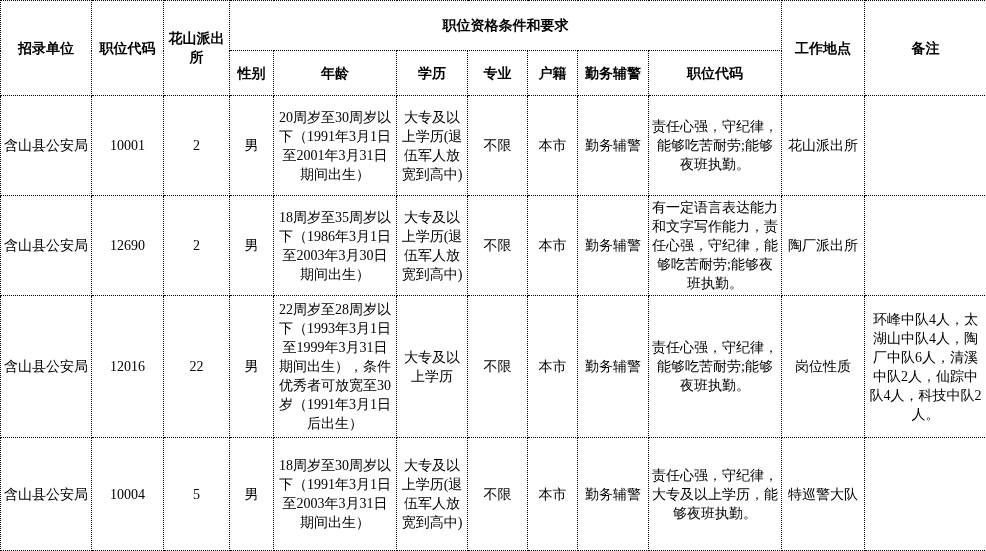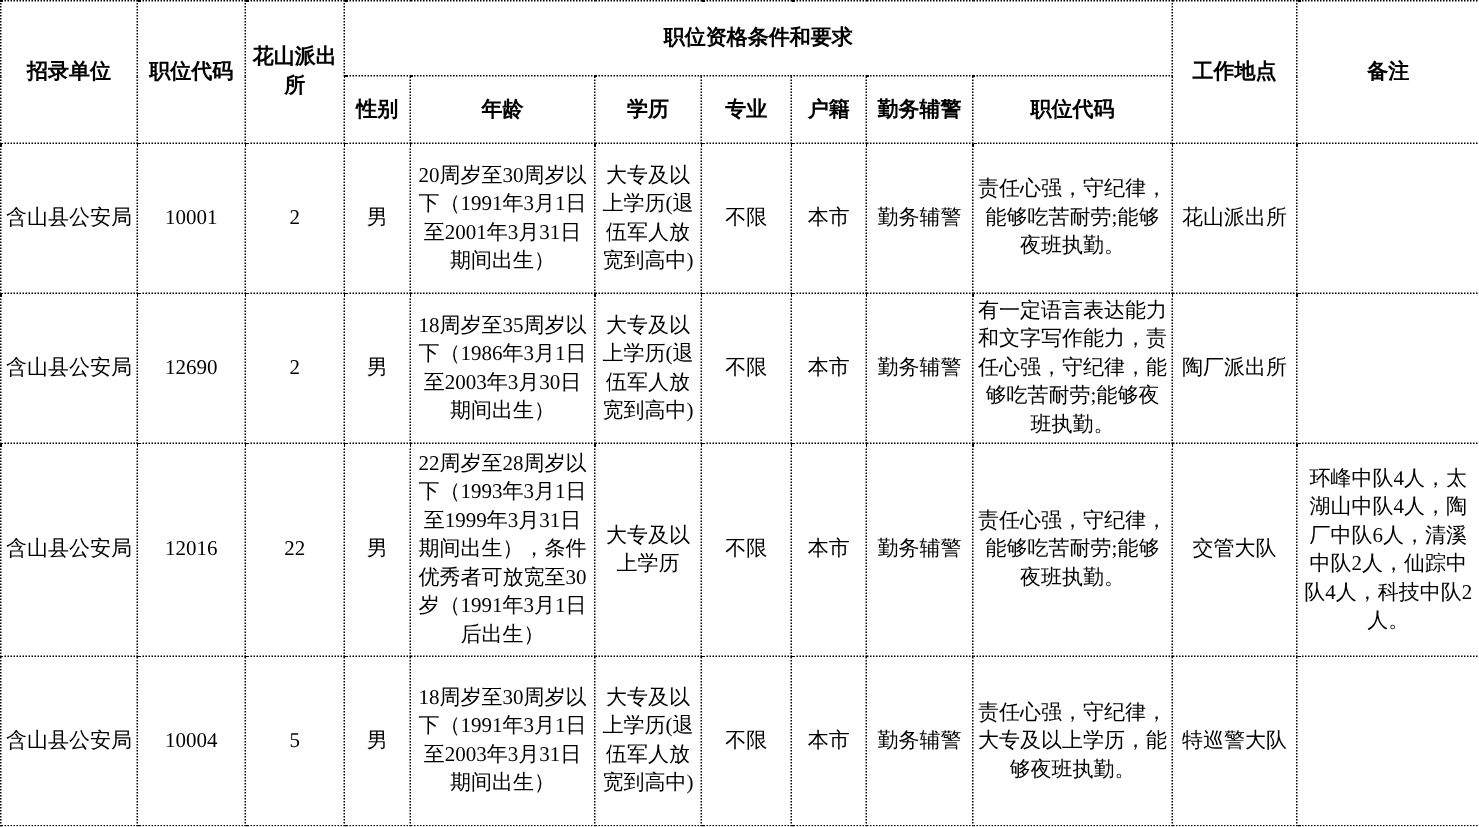--- a/index.html
+++ b/index.html
@@ -101,21 +101,21 @@
       <td class="edge-left">含山县公安局</td>
       <td>12016</td>
       <td>22</td>
       <td>男</td>
       <td>22周岁至28周岁以下（1993年3月1日至1999年3月31日期间出生），条件优秀者可放宽至30岁（1991年3月1日后出生）</td>
       <td>大专及以上学历</td>
       <td>不限</td>
       <td>本市</td>
       <td>勤务辅警</td>
       <td class="req">责任心强，守纪律，能够吃苦耐劳;能够夜班执勤。</td>
-      <td>交管大队</td>
+      <td>岗位性质</td>
       <td>环峰中队4人，太湖山中队4人，陶厂中队6人，清溪中队2人，仙踪中队4人，科技中队2人。</td>
     </tr>
 
     <tr class="d4">
       <td class="edge-left">含山县公安局</td>
       <td>10004</td>
       <td>5</td>
       <td>男</td>
       <td>18周岁至30周岁以下（1991年3月1日至2003年3月31日期间出生）</td>
       <td>大专及以上学历(退伍军人放宽到高中)</td>

